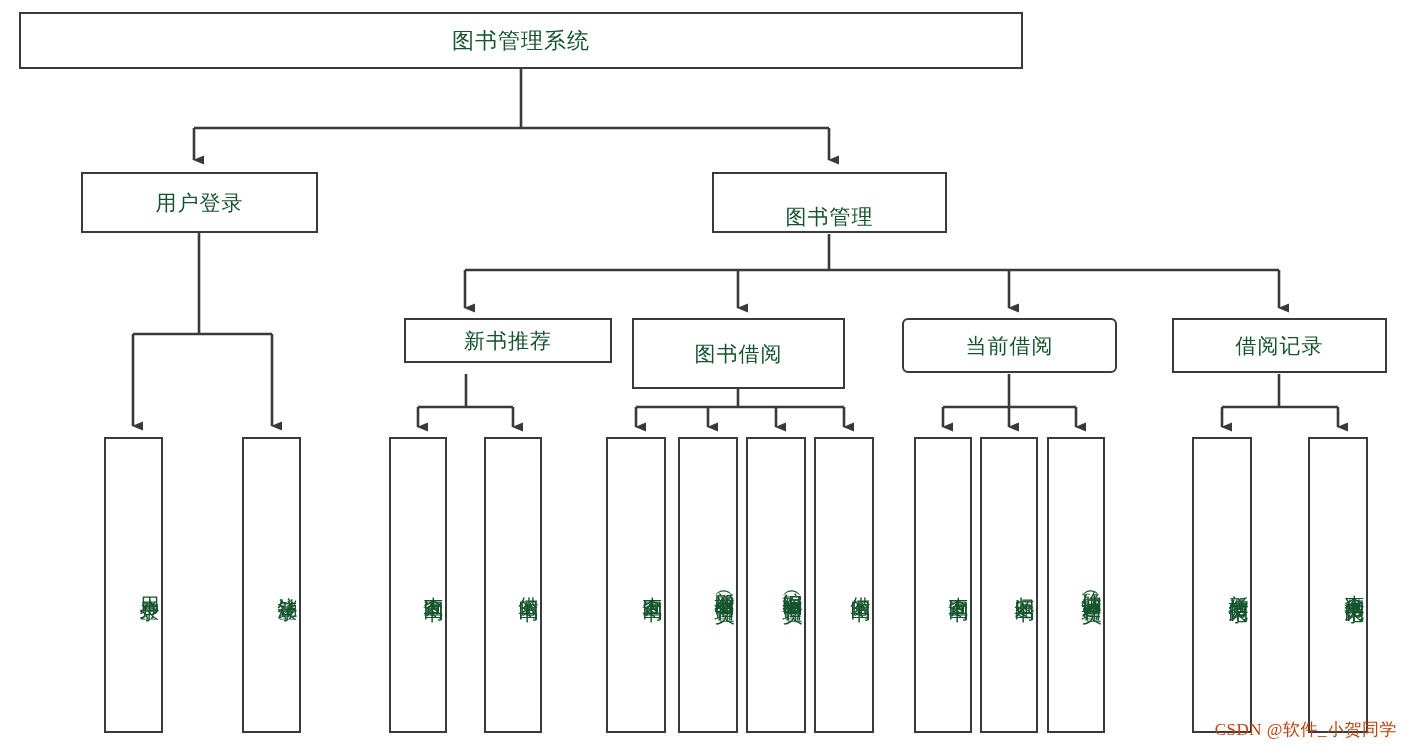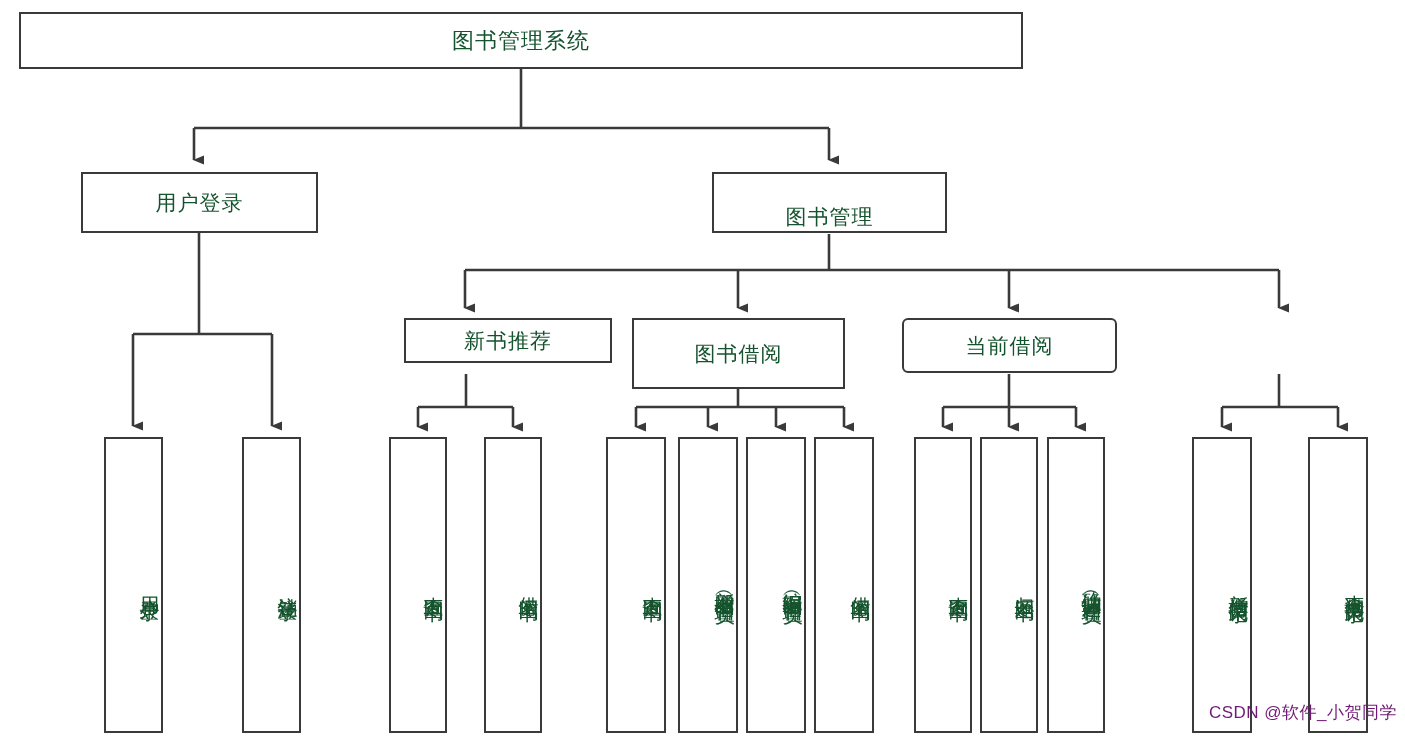--- a/index.html
+++ b/index.html
@@ -6,22 +6,22 @@
   body{font-family:"Liberation Sans","DejaVu Sans",sans-serif;}
   #canvas{position:relative;width:1405px;height:747px;background:#ffffff;overflow:hidden;}
   svg.conn{position:absolute;left:0;top:0;width:1405px;height:747px;pointer-events:none;}
   .node{position:absolute;box-sizing:border-box;border:2.5px solid #3a3a3a;background:#ffffff;
         display:flex;align-items:center;justify-content:center;color:#14532d;}
   .node.h{font-size:21px;letter-spacing:1px;}
   .node.lvl1{font-size:22px;}
   .node.v{writing-mode:vertical-rl;text-orientation:upright;font-size:20px;line-height:1.16;
           letter-spacing:2px;padding:14px 0;align-items:flex-start;justify-content:center;}
   .node.v span{display:block;}
-  #watermark{position:absolute;right:8px;bottom:23px;color:#701a75;font-size:17px;
-             letter-spacing:.5px;white-space:nowrap;}
+  #watermark{position:absolute;right:8px;bottom:6px;color:#c2410c;font-size:17px;
+             letter-spacing:.5px;white-space:nowrap;font-family:Liberation Serif, serif;}
 </style>
 </head>
 <body>
 
 <div id="canvas">
 
   <svg class="conn" viewBox="0 0 1405 747">
     <defs>
       <marker id="ar" markerWidth="10" markerHeight="11" refX="4.6" refY="10" orient="auto" markerUnits="userSpaceOnUse">
         <path d="M0,0 L9.2,0 L4.6,11 Z" fill="#3a3a3a"></path>
@@ -87,20 +87,23 @@
   </div>
 
   <div class="node h" style="left:632px;top:318px;width:213px;height:71px;">
     <span>图书借阅</span>
   </div>
 
   <div class="node h" style="left:902px;top:318px;width:215px;height:55px;border-radius:6px;">
     <span>当前借阅</span>
   </div>
 
+  <div class="node h" style="left:1172px;top:318px;width:215px;height:55px;">
+    <span>借阅记录</span>
+  </div>
 
   <div class="node v" style="left:104px;top:437px;width:59px;height:296px;">
     <span>用户登录</span>
   </div>
   <div class="node v" style="left:242px;top:437px;width:59px;height:296px;">
     <span>注销登录</span>
   </div>
 
   <div class="node v" style="left:389px;top:437px;width:58px;height:296px;">
     <span>查询图书</span>

